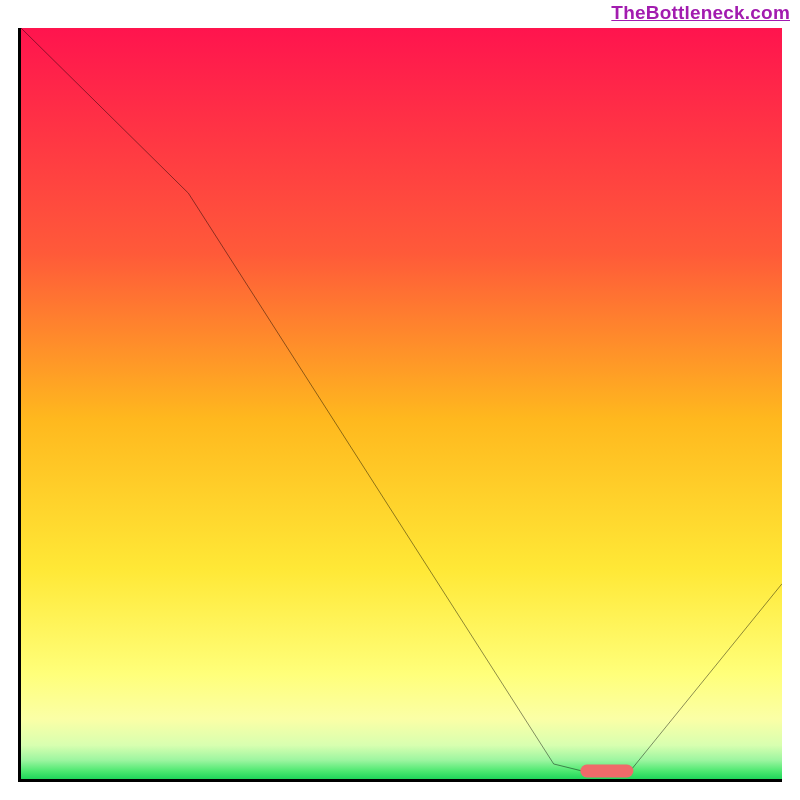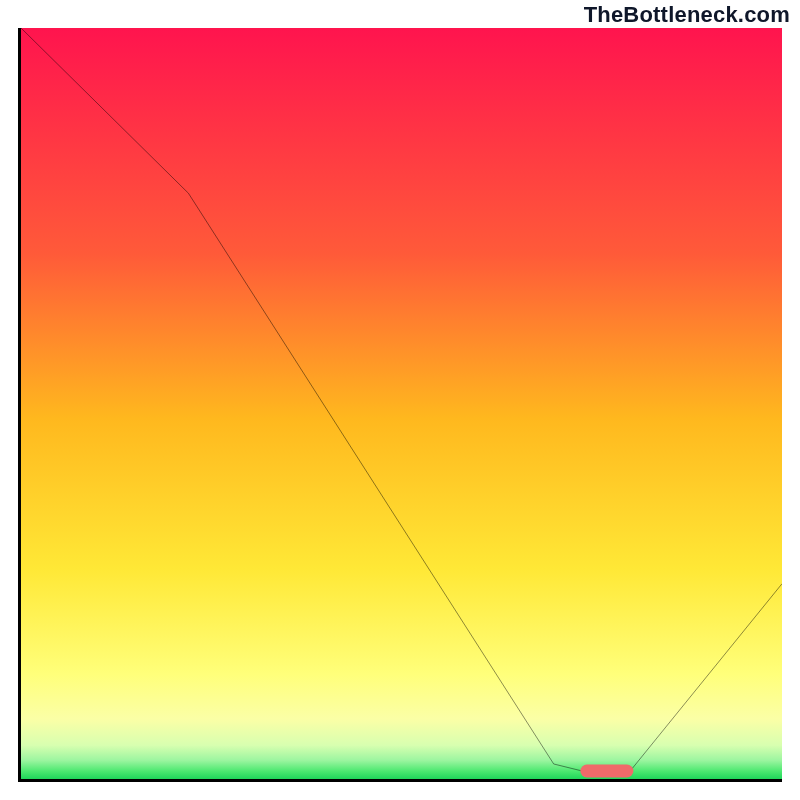--- a/index.html
+++ b/index.html
@@ -13,25 +13,26 @@
   }
   .container {
     position: relative;
     width: 800px;
     height: 800px;
   }
   .watermark {
     position: absolute;
     top: 2px;
     right: 10px;
-    font-size: 22px;
+    font-size: 19px;
     font-weight: 600;
-    color: #0f172a;
+    color: #a21caf;
     letter-spacing: 0.2px;
     z-index: 10;
+    text-decoration: underline;
   }
   .plot {
     position: absolute;
     left: 18px;
     top: 28px;
     width: 764px;
     height: 754px;
     border-left: 3px solid #000;
     border-bottom: 3px solid #000;
     box-sizing: border-box;

